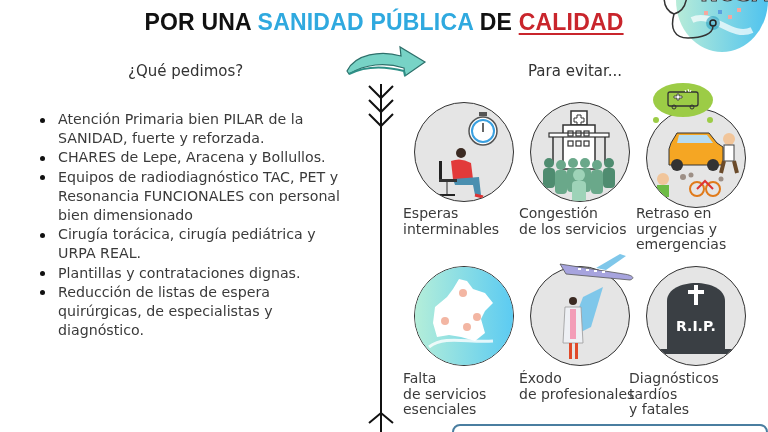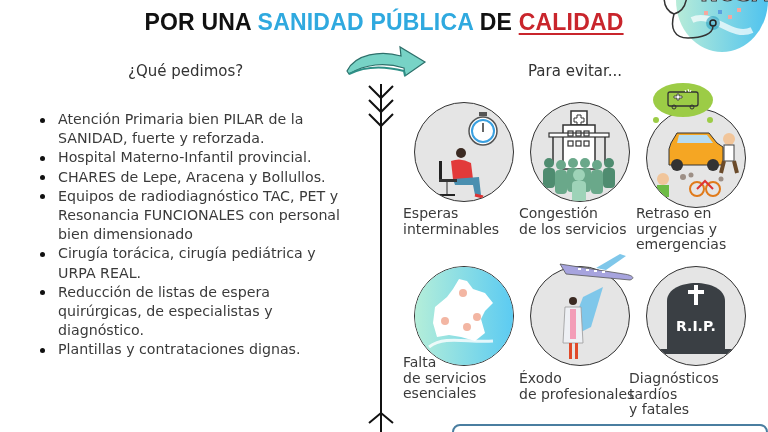--- a/index.html
+++ b/index.html
@@ -76,26 +76,25 @@
 <div class="abs vline"></div>
 <svg class="abs branch-top" viewBox="0 0 32 60">
   <path d="M16 60 L16 2 M4 4 L16 16 L28 4 M4 18 L16 30 L28 18 M4 32 L16 44 L28 32" stroke="#111" stroke-width="2" fill="none"></path>
 </svg>
 <svg class="abs branch-bottom" viewBox="0 0 30 27">
   <path d="M15 0 L15 27 M3 18 L15 8 L27 18" stroke="#111" stroke-width="2" fill="none"></path>
 </svg>
 
 <ul class="abs demand-list">
   <li>Atención Primaria bien PILAR de la SANIDAD, fuerte y reforzada.</li>
-  <li>Hospital Materno-Infantil provincial.</li>
   <li>CHARES de Lepe, Aracena y Bollullos.</li>
   <li>Equipos de radiodiagnóstico TAC, PET y Resonancia FUNCIONALES con personal bien dimensionado</li>
   <li>Cirugía torácica, cirugía pediátrica y URPA REAL.</li>
+  <li>Plantillas y contrataciones dignas.</li>
   <li>Reducción de listas de espera quirúrgicas, de especialistas y diagnóstico.</li>
-  <li>Plantillas y contrataciones dignas.</li>
 </ul>
 
 <div class="circle" style="left:414px;top:102px;">
   <svg width="98" height="98" viewBox="0 0 98 98">
     <circle cx="68" cy="28" r="14" fill="#fff" stroke="#555" stroke-width="1.5"></circle>
     <circle cx="68" cy="28" r="11" fill="none" stroke="#3aa0e0" stroke-width="2"></circle>
     <rect x="64" y="9" width="8" height="4" fill="#555"></rect>
     <line x1="68" y1="20" x2="68" y2="29" stroke="#333" stroke-width="1.5"></line>
     <circle cx="46" cy="50" r="5" fill="#3b2a22"></circle>
     <path d="M36 58 Q46 54 56 60 L58 76 L38 76 Z" fill="#e23a3a"></path>
@@ -198,21 +197,21 @@
     <path d="M44 12 L52 14 L58 22 L70 26 L78 36 L70 44 L66 52 L70 66 L60 74 L46 70 L34 68 L22 70 L18 56 L20 40 L32 30 L38 22 Z" fill="#fff"></path>
     <path d="M14 80 C30 68 52 76 78 74" stroke="#fff" stroke-width="3" fill="none" opacity="0.8"></path>
     <g fill="#f3b6a3">
         <circle cx="48" cy="26" r="4"></circle>
         <circle cx="30" cy="54" r="4"></circle>
         <circle cx="52" cy="60" r="4"></circle>
         <circle cx="62" cy="50" r="4"></circle>
       </g>
   </svg>
 </div>
-<div class="cap" style="left:403px;top:355px;"><span style="white-space:pre-line">Falta
+<div class="cap" style="left:403px;top:371px;"><span style="white-space:pre-line">Falta
 de servicios
 esenciales</span></div>
 
 <div class="circle" style="left:530px;top:266px;">
   <svg width="98" height="98" viewBox="0 0 98 98">
     <path d="M36 72 L60 60 L72 20 L52 30 Z" fill="#7fc7ea"></path>
     <circle cx="42" cy="34" r="4" fill="#3b2a22"></circle>
     <path d="M34 40 L50 40 L52 76 L32 76 Z" fill="#eef0f4" stroke="#999" stroke-width="0.8"></path>
     <rect x="39" y="42" width="6" height="30" fill="#f39db8"></rect>
     <rect x="38" y="76" width="3" height="16" fill="#e04a2a"></rect>

